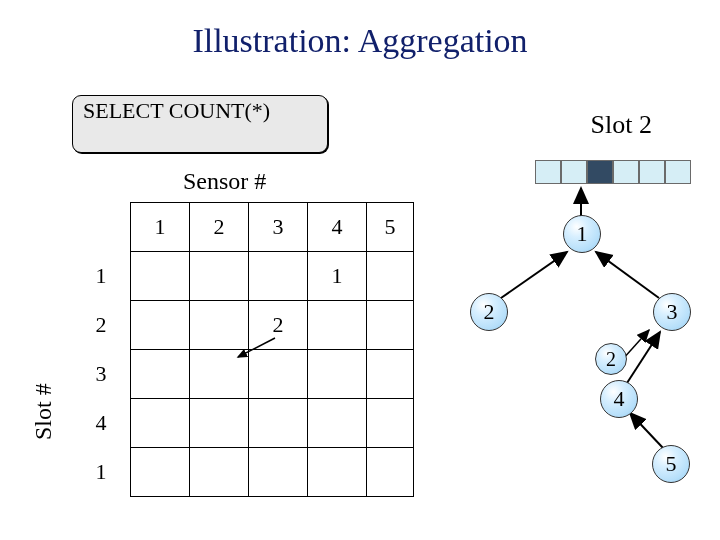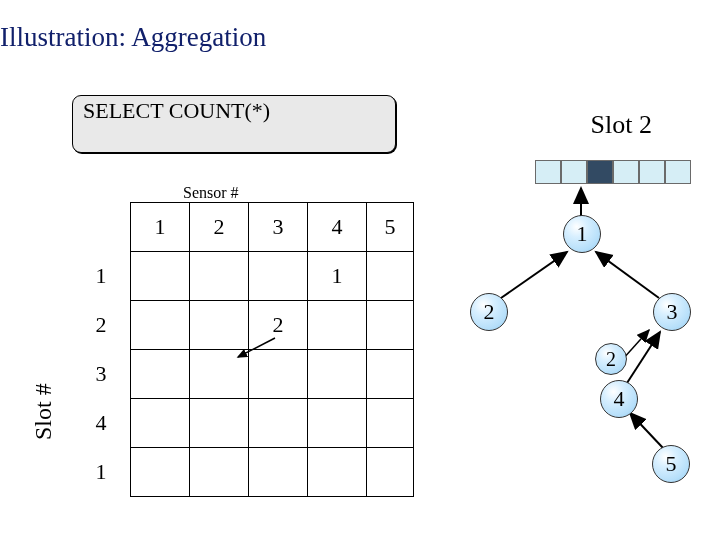--- a/index.html
+++ b/index.html
@@ -5,42 +5,43 @@
   html,body{margin:0;padding:0}
   body{
     width:720px;height:540px;
     background:#fff;
     font-family:"Times New Roman",serif;
     position:relative;
     color:#000;
   }
   .title{
     position:absolute;top:22px;left:0;right:0;
-    font-size:27px;
+    text-align:center;
+    font-size:34px;
     color:#11206b;
   }
   
   .sqlbox{
     position:absolute;left:72px;top:95px;
-    width:324px;height:58px;
+    width:256px;height:58px;
     border:1px solid #000;
     background:#e9e9e9;
     border-radius:9px;
     font-family:"Comic Sans MS","Comic Sans",cursive;
     font-size:22px;
     padding:2px 10px;
     box-sizing:border-box;
     line-height:1.15;
     box-shadow:1px 1px 0 #000;
     z-index:4;
   }
   .sensorhdr{
-    position:absolute;left:183px;top:184px;
-    font-family:"Comic Sans MS","Comic Sans",cursive;
-    font-size:16px;
+    position:absolute;left:183px;top:168px;
+    font-family:"Comic Sans MS","Comic Sans",cursive;
+    font-size:24px;
   }
   .slotlbl{
     position:absolute;left:30px;top:440px;
     transform:rotate(-90deg);
     transform-origin:left top;
     font-family:"Comic Sans MS","Comic Sans",cursive;
     font-size:24px;
   }
   
   .grid{

